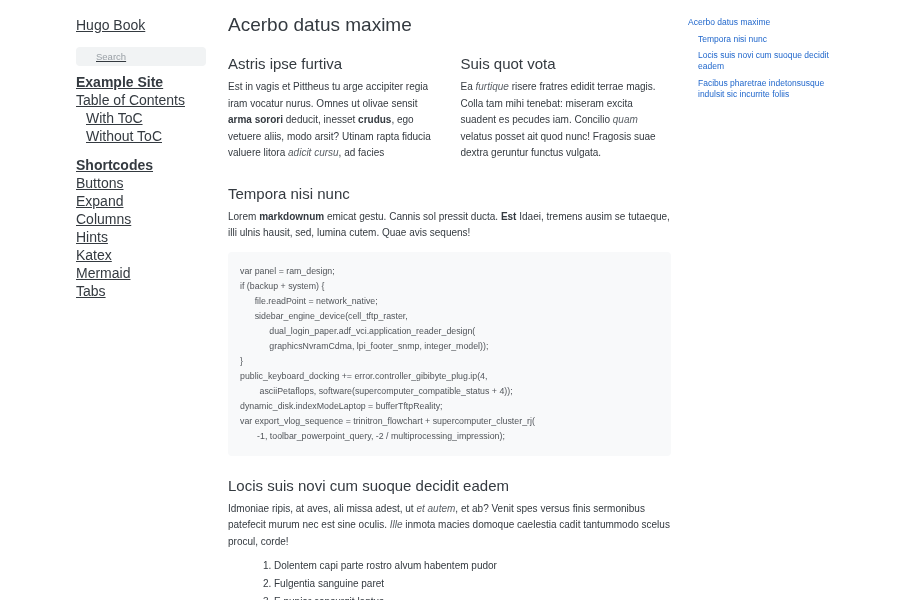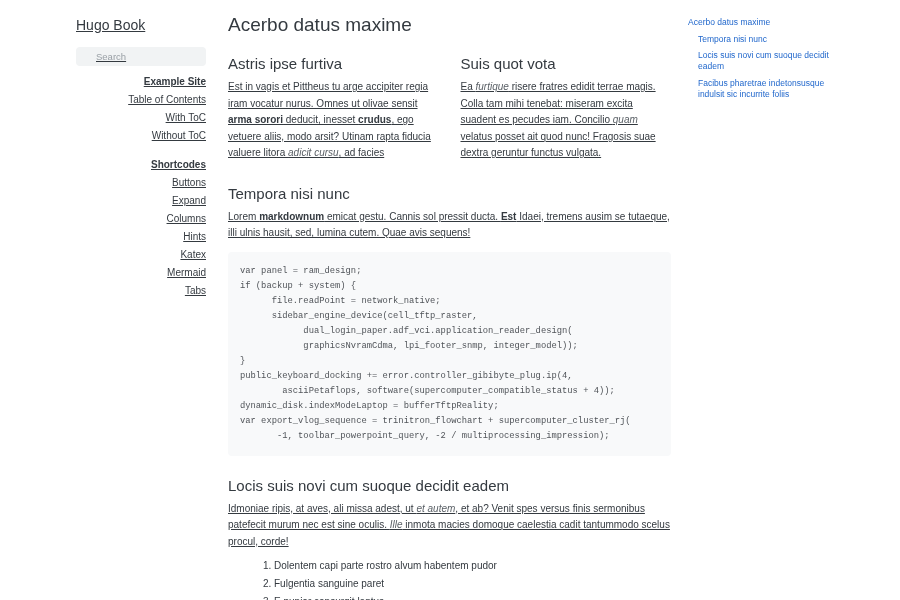--- a/index.html
+++ b/index.html
@@ -37,24 +37,23 @@
     font-size: 9.5px;
     color: #343a40;
     padding: 0 20px;
     outline: none;
     display: block;
   }
   .search::placeholder { color: #9aa0a6; }
   .nav { margin-top: 7px; }
   .nav a {
     display: block;
-    font-size: 10px;
+    font-size: 14px;
     line-height: 18px;
     color: #343a40;
-    text-align: right;
   }
   .nav a.bold { font-weight: 700; }
   .nav a.ind { padding-left: 10px; }
   .nav .gap { height: 11px; }
 
   
   .main {
     position: absolute;
     left: 228px; top: 0;
     width: 443px;
@@ -75,33 +74,32 @@
   .twocol {
     display: grid;
     grid-template-columns: 1fr 1fr;
     column-gap: 22px;
   }
   .twocol h2 { margin-top: 17px; }
   p {
     margin-top: 6px;
     font-size: 10px;
     line-height: 16.5px;
-    text-decoration: underline;
   }
   p .b { font-weight: 700; }
   p .i { font-style: italic; color: #5a6066; }
   .h2-tempora { margin-top: 22px; }
   pre.code {
     margin-top: 10px;
     background: #f8f9fa;
     border-radius: 4px;
     padding: 12px;
   }
   pre.code code {
-    font-family: Liberation Mono, monospace;
+    font-family: Liberation Sans, sans-serif;
     font-size: 8.8px;
     line-height: 15px;
     color: #505459;
     white-space: pre;
     display: block;
   }
   .h2-locis { margin-top: 20px; }
   ol {
     margin-top: 7px;
     padding-left: 22px;

